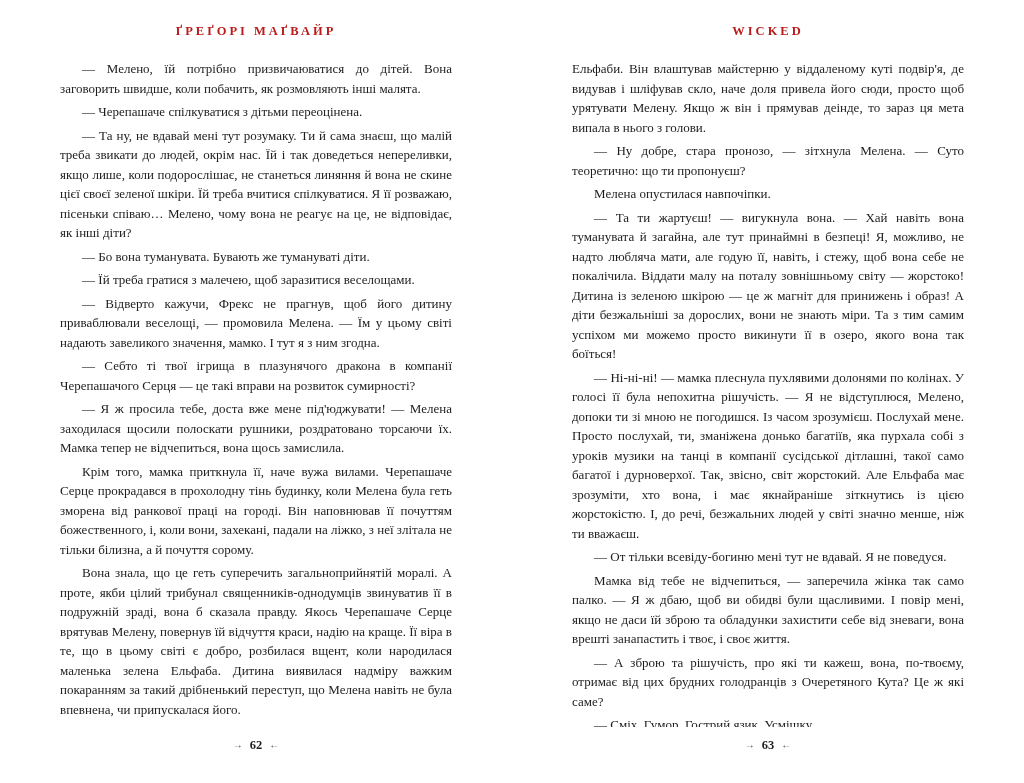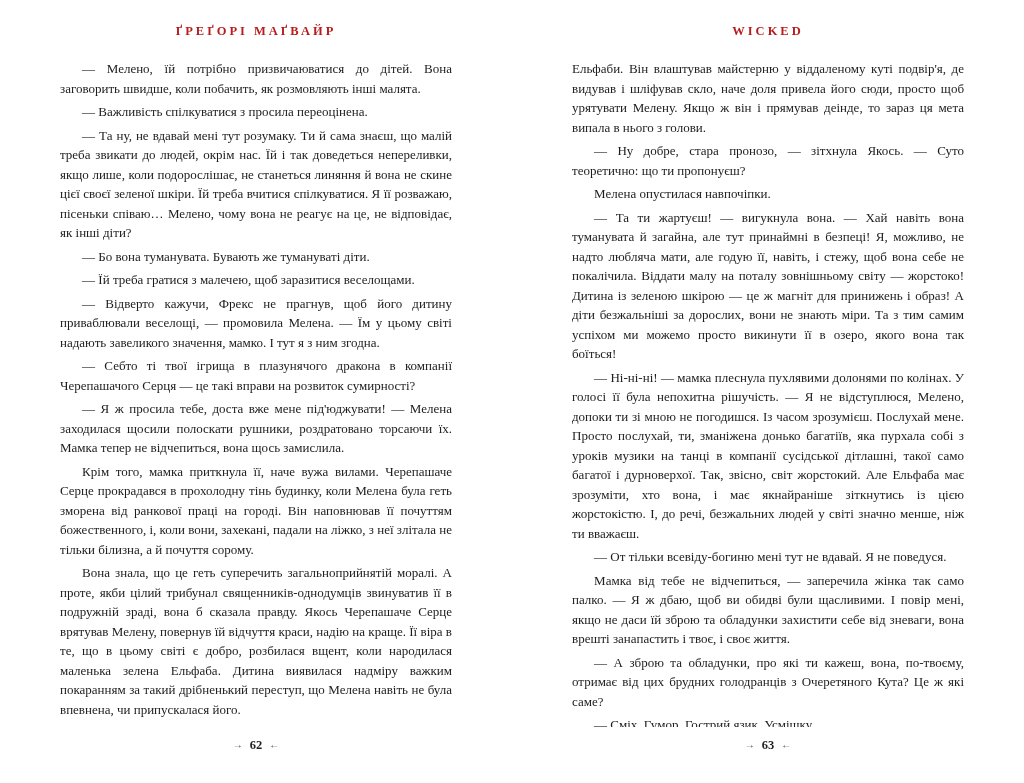--- a/index.html
+++ b/index.html
@@ -76,47 +76,47 @@
 </style>
 </head>
 <body>
 
 <div class="spread">
 
   <div class="page page-left">
     <div class="running-header">ҐРЕҐОРІ МАҐВАЙР</div>
     <div class="page-body">
         <p class="para">— Мелено, їй потрібно призвичаюватися до дітей. Вона заговорить швидше, коли побачить, як розмовляють інші малята.</p>
-        <p class="para">— Важливість спілкуватися з просила переоцінена.</p>
+        <p class="para">— Черепашаче спілкуватися з дітьми переоцінена.</p>
         <p class="para">— Та ну, не вдавай мені тут розумаку. Ти й сама знаєш, що малій треба звикати до людей, окрім нас. Їй і так доведеться непереливки, якщо лише, коли подорослішає, не станеться линяння й вона не скине цієї своєї зеленої шкіри. Їй треба вчитися спілкуватися. Я її розважаю, пісеньки співаю… Мелено, чому вона не реагує на це, не відповідає, як інші діти?</p>
         <p class="para">— Бо вона туманувата. Бувають же тумануваті діти.</p>
         <p class="para">— Їй треба гратися з малечею, щоб заразитися веселощами.</p>
         <p class="para">— Відверто кажучи, Фрекс не прагнув, щоб його дитину приваблювали веселощі, — промовила Мелена. — Їм у цьому світі надають завеликого значення, мамко. І тут я з ним згодна.</p>
         <p class="para">— Себто ті твої ігрища в плазунячого дракона в компанії Черепашачого Серця — це такі вправи на розвиток сумирності?</p>
         <p class="para">— Я ж просила тебе, доста вже мене під'юджувати! — Мелена заходилася щосили полоскати рушники, роздратовано торсаючи їх. Мамка тепер не відчепиться, вона щось замислила.</p>
         <p class="para">Крім того, мамка приткнула її, наче вужа вилами. Черепашаче Серце прокрадався в прохолодну тінь будинку, коли Мелена була геть зморена від ранкової праці на городі. Він наповнював її почуттям божественного, і, коли вони, захекані, падали на ліжко, з неї злітала не тільки білизна, а й почуття сорому.</p>
         <p class="para">Вона знала, що це геть суперечить загальноприйнятій моралі. А проте, якби цілий трибунал священників-однодумців звинуватив її в подружній зраді, вона б сказала правду. Якось Черепашаче Серце врятував Мелену, повернув їй відчуття краси, надію на краще. Її віра в те, що в цьому світі є добро, розбилася вщент, коли народилася маленька зелена Ельфаба. Дитина виявилася надміру важким покаранням за такий дрібненький переступ, що Мелена навіть не була впевнена, чи припускалася його.</p>
         <p class="para">Її врятував не секс, хоча злягалися вони так палко, навіть лячно ставало. Важливіше їй було те, що Черепашаче Серце не шарівся, побачивши Фрекса, не сахався маленької потвори</p>
       </div>
     <div class="page-footer">
       <span class="footer-ornament">→</span><span class="footer-number">62</span><span class="footer-ornament">←</span>
     </div>
   </div>
 
   <div class="page page-right">
     <div class="running-header">WICKED</div>
     <div class="page-body">
         <p class="para no-indent">Ельфаби. Він влаштував майстерню у віддаленому куті подвір'я, де видував і шліфував скло, наче доля привела його сюди, просто щоб урятувати Мелену. Якщо ж він і прямував деінде, то зараз ця мета випала в нього з голови.</p>
-        <p class="para">— Ну добре, стара пронозо, — зітхнула Якось. — Суто теоретично: що ти пропонуєш?</p>
+        <p class="para">— Ну добре, стара пронозо, — зітхнула Мелена. — Суто теоретично: що ти пропонуєш?</p>
         <p class="para">Мелена опустилася навпочіпки.</p>
         <p class="para">— Та ти жартуєш! — вигукнула вона. — Хай навіть вона туманувата й загайна, але тут принаймні в безпеці! Я, можливо, не надто любляча мати, але годую її, навіть, і стежу, щоб вона себе не покалічила. Віддати малу на поталу зовнішньому світу — жорстоко! Дитина із зеленою шкірою — це ж магніт для принижень і образ! А діти безжальніші за дорослих, вони не знають міри. Та з тим самим успіхом ми можемо просто викинути її в озеро, якого вона так боїться!</p>
         <p class="para">— Ні-ні-ні! — мамка плеснула пухлявими долонями по колінах. У голосі її була непохитна рішучість. — Я не відступлюся, Мелено, допоки ти зі мною не погодишся. Із часом зрозумієш. Послухай мене. Просто послухай, ти, зманіжена донько багатіїв, яка пурхала собі з уроків музики на танці в компанії сусідської дітлашні, такої само багатої і дурноверхої. Так, звісно, світ жорстокий. Але Ельфаба має зрозуміти, хто вона, і має якнайраніше зіткнутись із цією жорстокістю. І, до речі, безжальних людей у світі значно менше, ніж ти вважаєш.</p>
         <p class="para">— От тільки всевіду-богиню мені тут не вдавай. Я не поведуся.</p>
         <p class="para">Мамка від тебе не відчепиться, — заперечила жінка так само палко. — Я ж дбаю, щоб ви обидві були щасливими. І повір мені, якщо не даси їй зброю та обладунки захистити себе від зневаги, вона врешті занапастить і твоє, і своє життя.</p>
-        <p class="para">— А зброю та обладунки, про які ти кажеш, вона, по-твоєму, отримає від цих брудних голодранців з Очеретяного Кута? Це ж які саме?</p>
+        <p class="para">— А зброю та рішучість, про які ти кажеш, вона, по-твоєму, отримає від цих брудних голодранців з Очеретяного Кута? Це ж які саме?</p>
         <p class="para">— Сміх. Гумор. Гострий язик. Усмішку.</p>
       </div>
     <div class="page-footer">
       <span class="footer-ornament">→</span><span class="footer-number">63</span><span class="footer-ornament">←</span>
     </div>
   </div>
 
 </div>
 
 </body></html>

